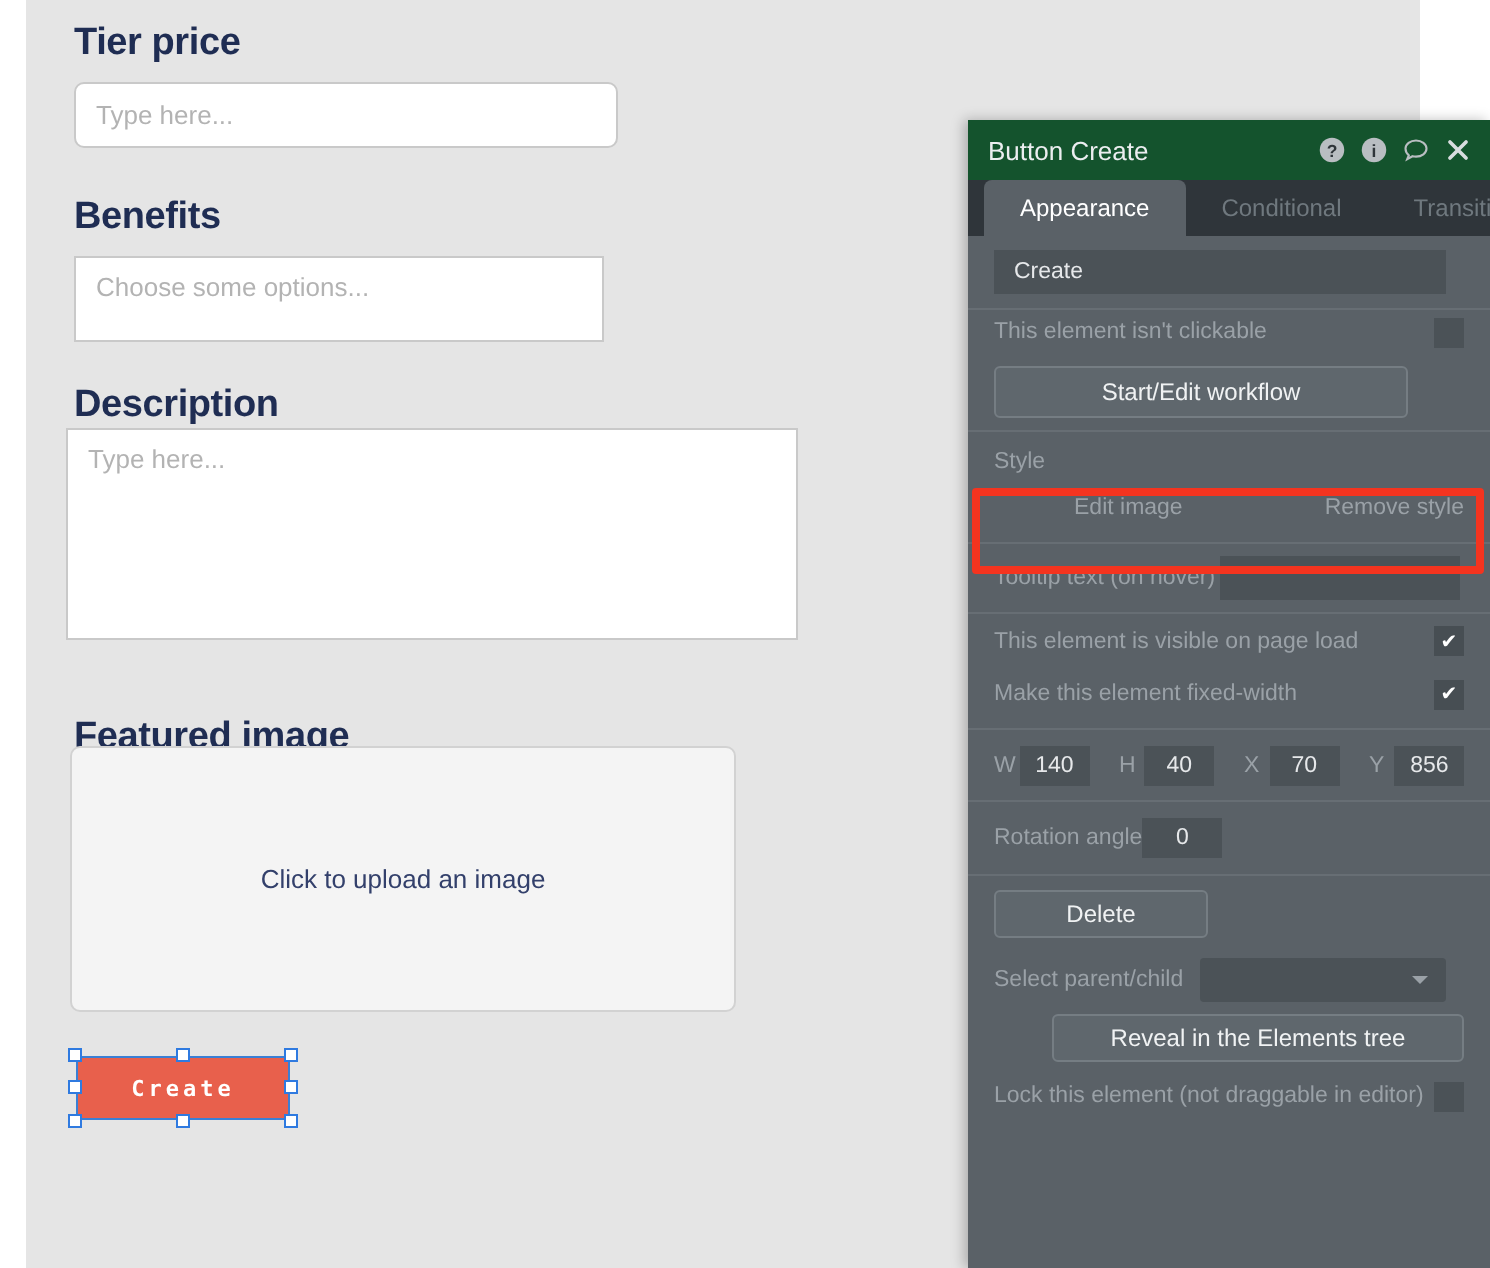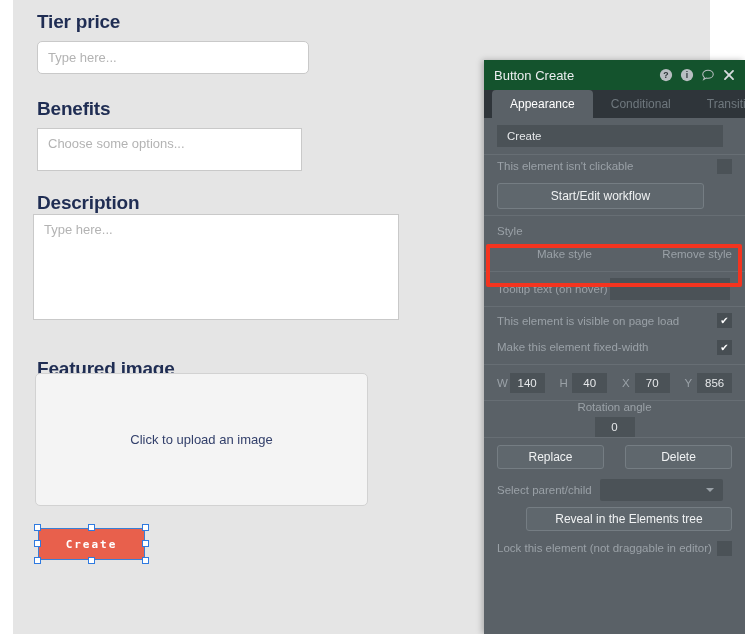--- a/index.html
+++ b/index.html
@@ -264,21 +264,21 @@
     <div class="row" style="height:38px;">
       <div class="btn" style="width:207px;height:26px;">Start/Edit workflow</div>
     </div>
 
     <div class="sep"></div>
 
     <div class="row" style="height:30px;">
       <span class="lbl-dim" style="width:40px;">Style</span>
     </div>
     <div class="row" style="height:16px;padding-left:53px;padding-right:13px;justify-content:space-between;">
-      <span class="lbl-dim">Make style</span>
+      <span class="lbl-dim">Edit image</span>
       <span class="lbl-dim">Remove style</span>
     </div>
 
     <div class="sep" style="margin-top:9px;"></div>
 
     <div class="row" style="height:34px;">
       <span class="lbl-dim" style="width:113px;">Tooltip text (on hover)</span>
       <div class="val-input" style="width:120px;height:22px;"></div>
     </div>
 
@@ -302,29 +302,28 @@
       <span class="lbl-dim" style="width:13px;margin-left:15px;">H</span>
       <div class="val-input" style="width:35px;height:20px;padding-left:0;justify-content:center;">40</div>
       <span class="lbl-dim" style="width:13px;margin-left:15px;">X</span>
       <div class="val-input" style="width:35px;height:20px;padding-left:0;justify-content:center;">70</div>
       <span class="lbl-dim" style="width:13px;margin-left:15px;">Y</span>
       <div class="val-input" style="width:35px;height:20px;padding-left:0;justify-content:center;">856</div>
     </div>
 
     <div class="sep"></div>
 
-    <div class="row" style="height:36px;justify-content:space-between;flex-direction:column;">
+    <div class="row" style="height:36px;">
       <span class="lbl-dim">Rotation angle</span>
       <div class="val-input" style="width:40px;height:20px;padding-left:0;justify-content:center;">0</div>
     </div>
 
     <div class="sep"></div>
 
     <div class="row" style="height:38px;justify-content:space-between;">
-      <div class="btn" style="width:107px;height:24px;">Replace</div>
       <div class="btn" style="width:107px;height:24px;">Delete</div>
     </div>
 
     <div class="row" style="height:27px;">
       <span class="lbl-dim" style="width:103px;">Select parent/child</span>
       <div class="dropdown" style="width:123px;height:22px;border-radius:2px;">
         <span></span>
         <span class="caret"></span>
       </div>
     </div>

